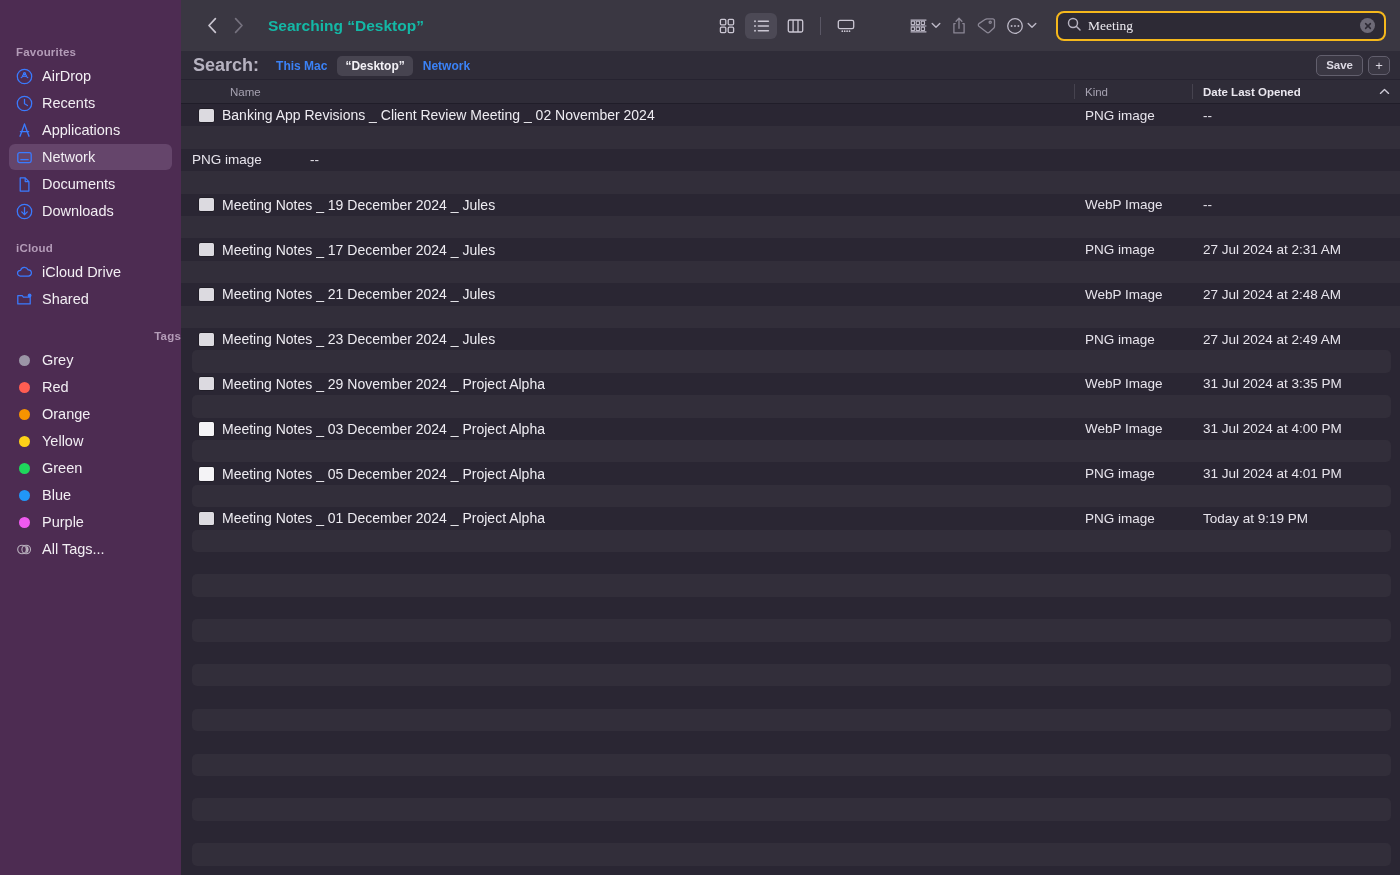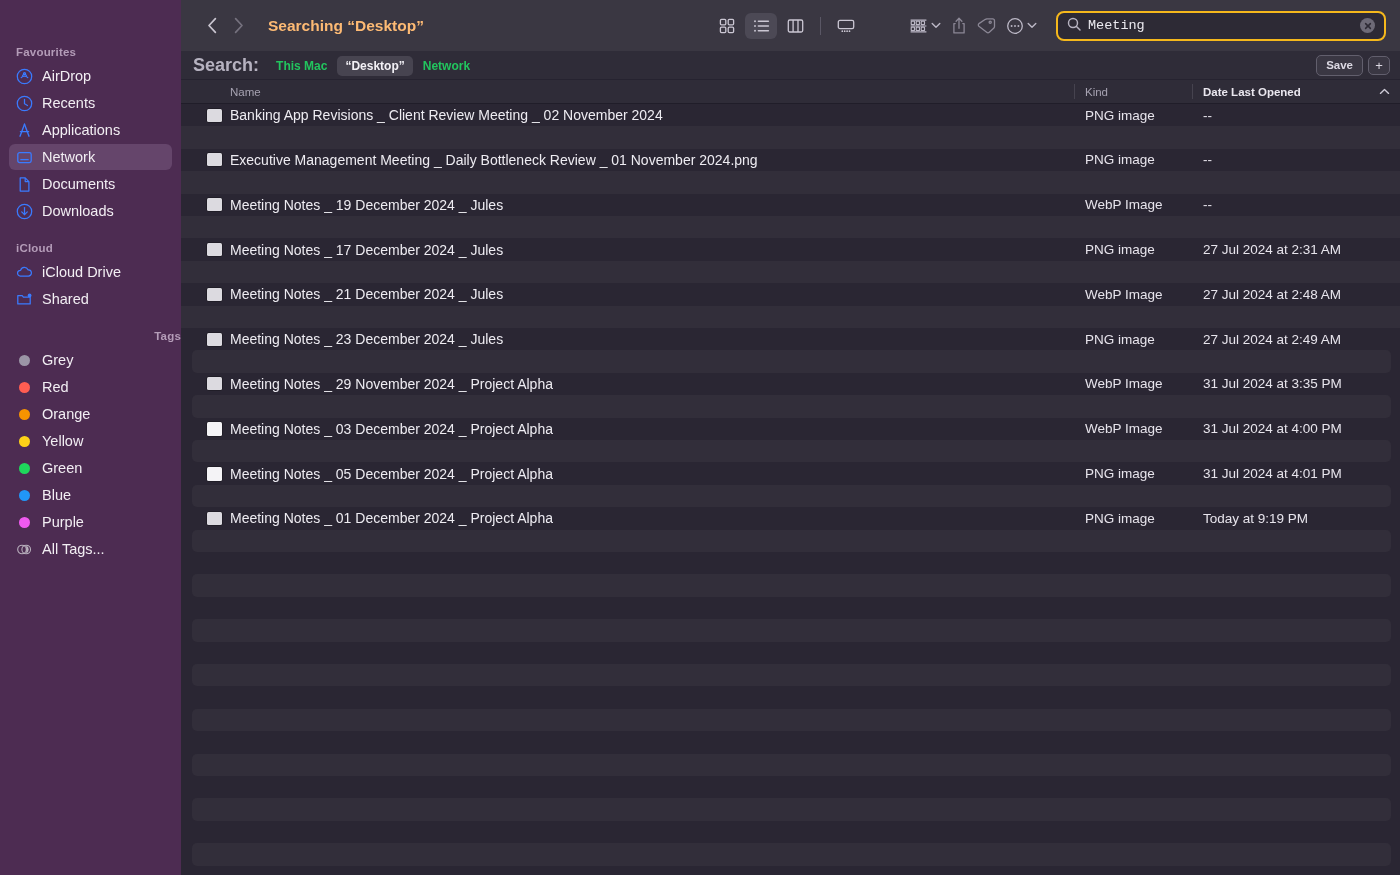--- a/index.html
+++ b/index.html
@@ -41,21 +41,21 @@
   .main{ flex:1; height:875px; background:#2a2633; display:flex; flex-direction:column; min-width:0; }
 
   .toolbar{
     height:52px; flex:0 0 52px; background:#3a3742;
     display:flex; align-items:center; padding:0 14px 0 18px; gap:0;
     border-bottom:1px solid #2f2c38;
   }
   .nav-btn{ width:26px; height:26px; display:flex; align-items:center; justify-content:center; color:#c9c5d0; }
   .nav-btn.dim{ color:#75717e; }
   .title{
-    font-size:15.5px; font-weight:700; color:#fdba74;
+    font-size:15.5px; font-weight:700; color:#14b8a6;
     margin-left:17px; white-space:nowrap;
   }
   .tb-spacer{ flex:1; }
   .seg{
     display:flex; align-items:center; gap:2px;
   }
   .seg-btn{
     width:32px; height:26px; border-radius:6px;
     display:flex; align-items:center; justify-content:center;
     color:#cbc7d3;
@@ -71,36 +71,36 @@
 
   .search-wrap{
     width:330px; height:30px; margin-left:14px;
     border-radius:8px; background:#2d2a35;
     border:2.5px solid #f5b81c;
     display:flex; align-items:center; padding:0 9px; gap:7px;
   }
   .search-wrap input{
     flex:1; background:transparent; border:none; outline:none;
     color:#eceaf0; font-size:13.5px;
-    font-family:Liberation Mono, monospace;
+    font-family:Liberation Serif, serif;
   }
   .clear-ico{
     width:15px; height:15px; border-radius:50%; background:#6d6a77;
     display:flex; align-items:center; justify-content:center; flex:0 0 15px;
   }
 
   
   .scopebar{
     height:28px; flex:0 0 28px; background:#2f2c38;
     display:flex; align-items:center; padding:0 10px 0 12px;
     border-bottom:1px solid #262330;
   }
   .scope-lbl{ font-size:18px; font-weight:700; color:#b6b2c0; margin-right:9px; }
   .scope{
-    font-size:12px; font-weight:700; color:#22c55e;
+    font-size:12px; font-weight:700; color:#3b82f6;
     padding:3px 8px; border-radius:5px; margin-right:2px; white-space:nowrap;
   }
   .scope.sel{ background:#474450; color:#f3f1f6; }
   .scope-spacer{ flex:1; }
   .sv-btn{
     font-size:11.5px; font-weight:700; color:#dcd9e3;
     border:1px solid #625f6d; border-radius:5px;
     padding:2px 9px; background:#3a3743; line-height:1.3;
   }
   .sv-plus{
@@ -124,21 +124,21 @@
   
   .listarea{ flex:1; position:relative; overflow:hidden; background:#2a2633; }
   .stripes{ position:absolute; inset:0; }
   .stripe{ position:absolute; left:11px; right:9px; height:22.4px; background:#322e3a; border-radius:5px; }
   .stripe.full{ left:0; right:0; border-radius:0; }
   .rows{ position:absolute; inset:0; }
   .row{
     height:22.4px; display:flex; align-items:center;
     font-size:14px; color:#eeecf2; position:relative;
   }
-  .r-name{ flex:1; min-width:0; display:flex; align-items:center; gap:8px; padding-left:10px; overflow:hidden;margin-left:16px; }
+  .r-name{ flex:1; min-width:0; display:flex; align-items:center; gap:8px; padding-left:18px; overflow:hidden; }
   .thumb{
     width:15px; height:13px; flex:0 0 15px; border-radius:1.5px;
     background:#dcdae0; position:relative; overflow:hidden;
     box-shadow:0 0 0 .5px rgba(0,0,0,.45);
   }
   .thumb.doc{ width:11px; height:14px; background:#f4f3f6; }
   .r-name span{ white-space:nowrap; overflow:hidden; text-overflow:ellipsis; }
   .r-kind{ width:118px; flex:0 0 118px; padding-left:11px; color:#e7e4ec; font-size:13.5px; }
   .r-date{ flex:0 0 208px; width:208px; padding-left:11px; color:#e7e4ec; font-size:13.5px; }
 </style>
@@ -458,24 +458,20 @@
       <div class="rows">
           <div class="row" style="top: 0px;">
             <div class="r-name">
               <span class="thumb"></span>
               <span>Banking App Revisions _ Client Review Meeting _ 02 November 2024</span>
             </div>
             <div class="r-kind">PNG image</div>
             <div class="r-date">--</div>
           </div>
           <div class="row" style="top: 22.4px;">
-            <div class="r-name">
-              <span class="thumb"></span>
-              <span>Executive Management Meeting _ Daily Bottleneck Review _ 01 November 2024.png</span>
-            </div>
             <div class="r-kind">PNG image</div>
             <div class="r-date">--</div>
           </div>
           <div class="row" style="top: 44.8px;">
             <div class="r-name">
               <span class="thumb"></span>
               <span>Meeting Notes _ 19 December 2024 _ Jules</span>
             </div>
             <div class="r-kind">WebP Image</div>
             <div class="r-date">--</div>

